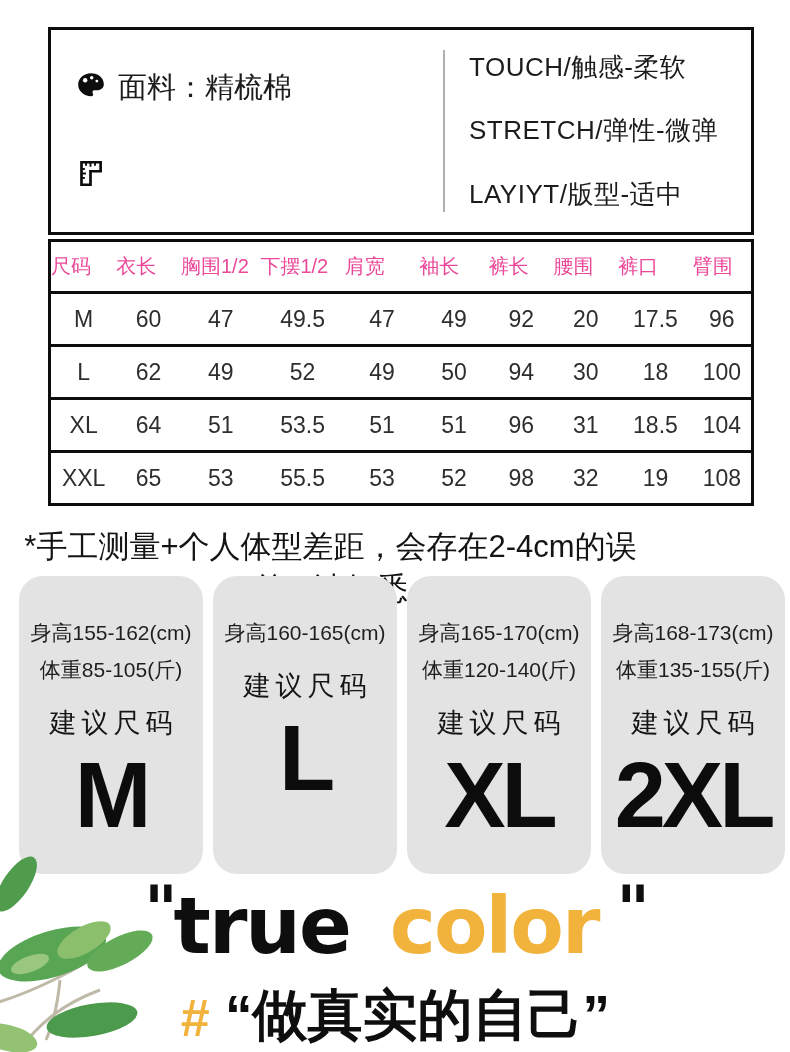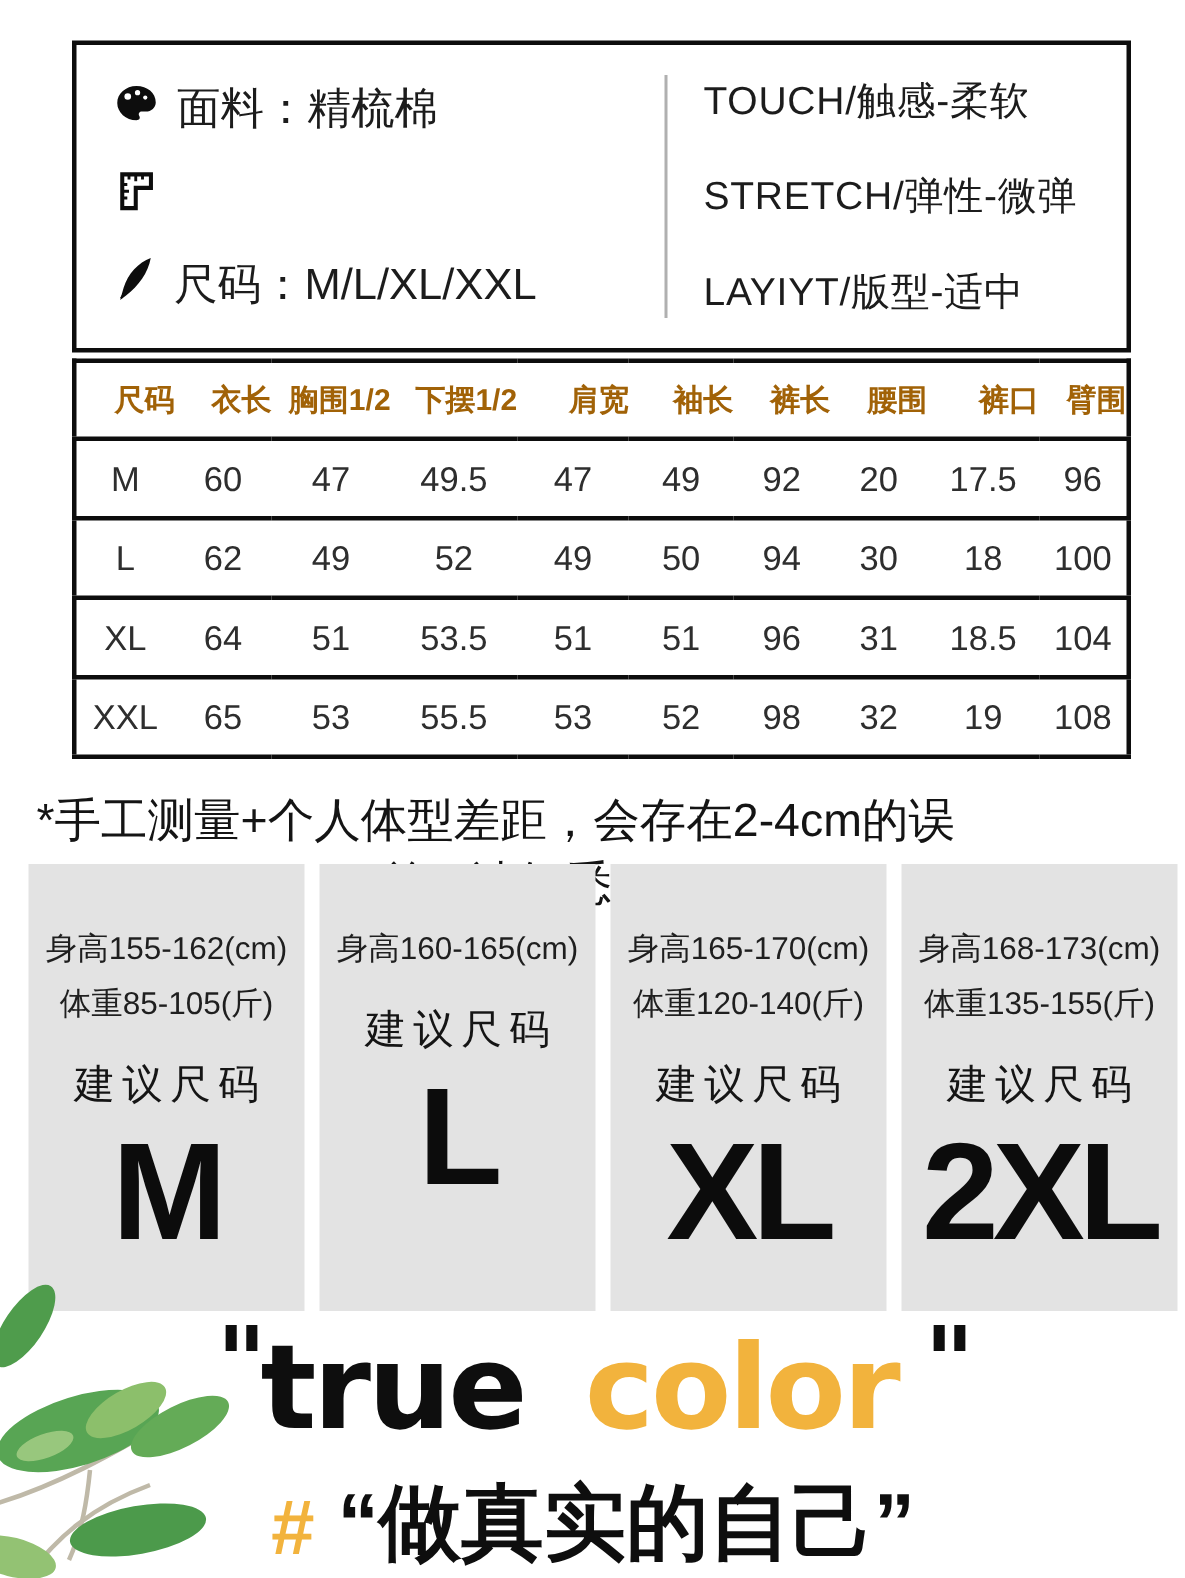--- a/index.html
+++ b/index.html
@@ -27,32 +27,32 @@
     font-size:26px; color:#1c1c1c; letter-spacing:0.5px;
   }
 
   
   .size-table {
     position:absolute; left:48px; top:239px; width:706px; height:267px;
     border-collapse:collapse; table-layout:fixed;
     border:3px solid #0d0d0d;
   }
   .size-table tr { border-bottom:3px solid #0d0d0d; }
-  .size-table th { font-size:20px; font-weight:700; color:#a16207; text-align:right; height:52px; }
+  .size-table th { font-size:20px; font-weight:400; color:#ec4899; text-align:left; height:52px; }
   .size-table td { font-size:23px; font-weight:400; color:#2e2e2e; text-align:center; height:53px; }
 
   
   .note {
     position:absolute; top:526px; left:0; width:661px;
     text-align:center; font-size:31px; color:#141414;
   }
 
   
   .size-boxes { position:absolute; left:19px; top:576px; width:766px; display:flex; gap:10px; }
-  .size-box { width:184px; height:298px; background:#e3e3e3; text-align:center; padding-top:38px; }
+  .size-box { width:184px; height:298px; background:#e3e3e3; text-align:center; padding-top:38px;border-radius:24px; }
   .sb-line  { font-size:21px; color:#1f1f1f; line-height:37px; white-space:nowrap; }
   .sb-label { margin-top:17px; font-size:27px; color:#151515; letter-spacing:5px; margin-right:-5px; }
   .sb-size  { margin-top:8px; font-size:92px; font-weight:700; letter-spacing:-4px; color:#0c0c0c; line-height:1; }
 
   
   .slogan { position:absolute; top:880px; left:0; width:790px; text-align:center; z-index:2; }
   .slogan-line1 {
     font-family:"DejaVu Sans","Liberation Sans",sans-serif;
     font-weight:900; font-size:78px; letter-spacing:-2px; line-height:92px; color:#0e0e0e;
     white-space:nowrap;
@@ -96,29 +96,20 @@
             <line x1="12" y1="2" x2="12" y2="6"></line>
             <line x1="16" y1="2" x2="16" y2="5"></line>
             <line x1="4" y1="8" x2="7" y2="8"></line>
             <line x1="4" y1="12" x2="8" y2="12"></line>
             <line x1="4" y1="16" x2="7" y2="16"></line>
           </g>
         </svg>
       </span>
     </div>
 
-    <div class="info-item">
-      <span>
-        <svg width="26" height="28" viewBox="0 0 22 24">
-          <path fill="#0d0d0d" d="M20 0c-7 2.5-13 9-15.5 17L2.5 24l3.4-2.6C13 16 18.5 8.5 20 0z"></path>
-          <path stroke="#0d0d0d" stroke-width="1.2" d="M3 23C8 15 13 9 18 3" fill="none"></path>
-        </svg>
-      </span>
-      <span>尺码：M/L/XL/XXL</span>
-    </div>
 
   </div>
 
   <div class="info-divider"></div>
 
   <div class="info-right">
     <div>TOUCH/触感-柔软</div>
     <div>STRETCH/弹性-微弹</div>
     <div>LAYIYT/版型-适中</div>
   </div>

